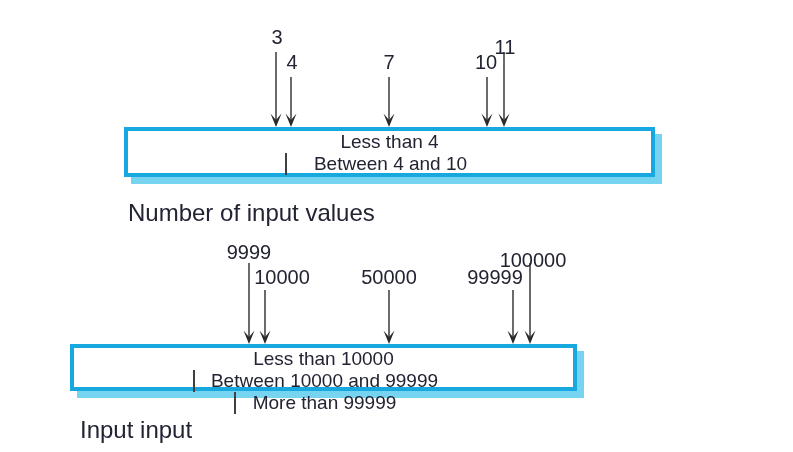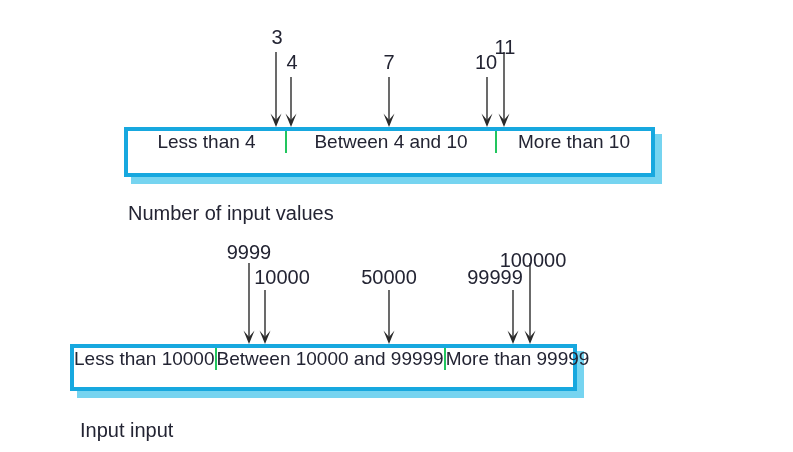--- a/index.html
+++ b/index.html
@@ -30,37 +30,38 @@
     white-space: nowrap;
     color: #232433;
   }
   .bar {
     position: absolute;
     box-sizing: border-box;
     background: #ffffff;
     border: 4px solid #17A8DF;
     box-shadow: 7px 7px 0 0 #76D4F0;
     display: flex;
-    align-items: flex-start;
+    align-items: center;
+    flex-direction: column;
   }
   .bar .cell {
     box-sizing: border-box;
     display: flex;
     align-items: center;
     justify-content: center;
     font-size: 19px;
     white-space: nowrap;
     color: #232433;
   }
   .bar .cell + .cell {
-    border-left: 2px solid #22c55e;
+    border-left: 2px solid #404040;
   }
   .caption {
     position: absolute;
-    font-size: 20px;
+    font-size: 24px;
     line-height: 22px;
     white-space: nowrap;
     color: #232433;
   }
 </style>
 </head>
 <body>
 
 <div id="figure-canvas">
 
@@ -101,23 +102,20 @@
   <div class="ptr-label" style="left:486px; top:52px">10</div>
   <div class="ptr-label" style="left:505px; top:37px">11</div>
 
   <div class="bar" style="left:124px; top:127px; width:531px; height:50px">
     <div class="cell" style="width:157px">
       <span>Less than 4</span>
     </div>
     <div class="cell" style="width:210px">
       <span>Between 4 and 10</span>
     </div>
-    <div class="cell" style="width:156px">
-      <span>More than 10</span>
-    </div>
   </div>
 
   <div class="caption" style="left:128px; top:202px">Number of input values</div>
 
   <div class="ptr-label" style="left:249px; top:242px">9999</div>
   <div class="ptr-label" style="left:282px; top:267px">10000</div>
   <div class="ptr-label" style="left:389px; top:267px">50000</div>
   <div class="ptr-label" style="left:495px; top:267px">99999</div>
   <div class="ptr-label" style="left:533px; top:250px">100000</div>
 

